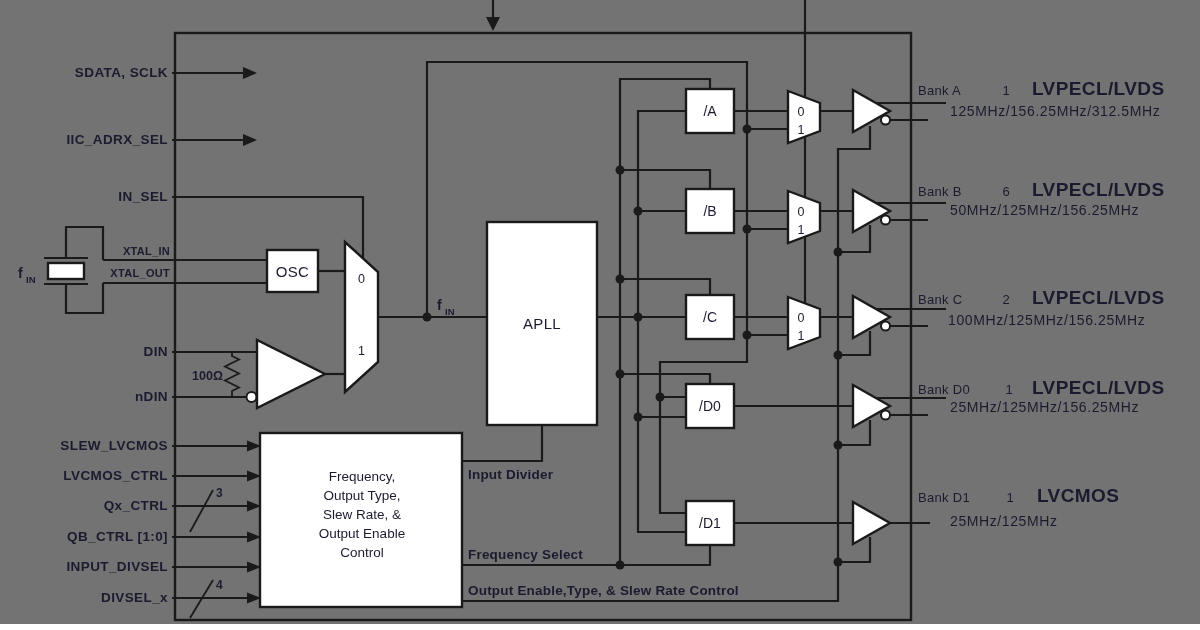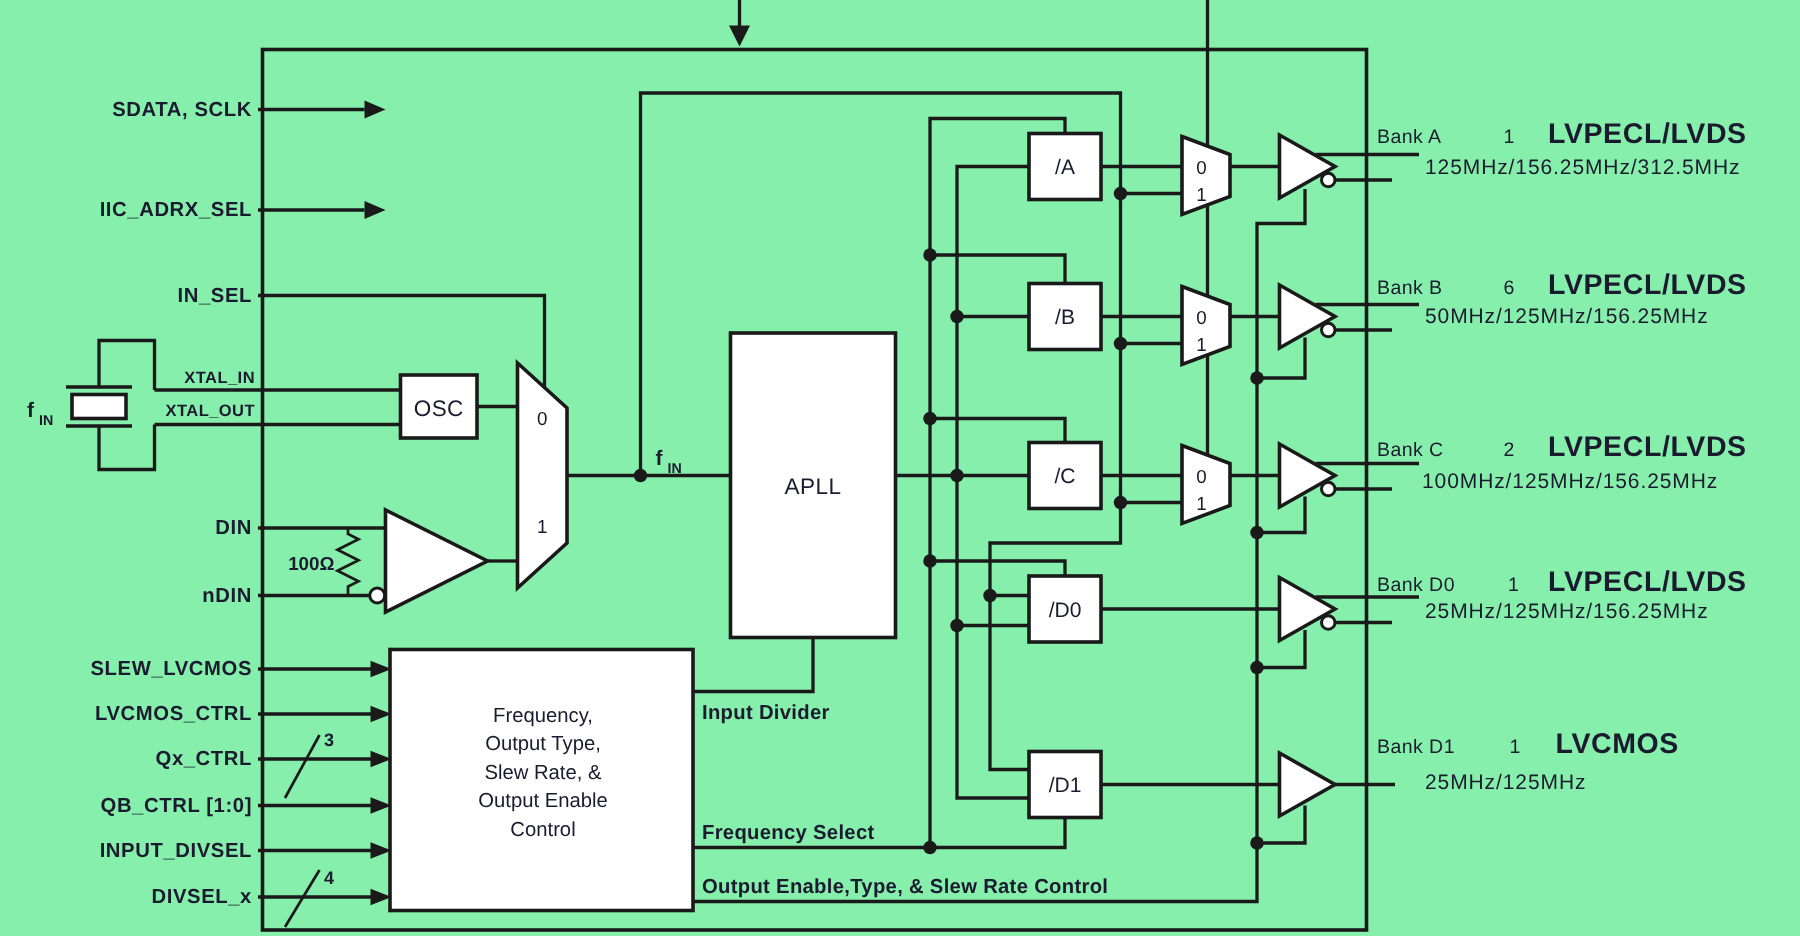--- a/index.html
+++ b/index.html
@@ -1,16 +1,16 @@
 <!DOCTYPE html>
 <html><head>
 <meta charset="utf-8">
 <style>
   html,body{margin:0;padding:0;background:#ffffff;}
-  .stage{position:relative;width:1200px;height:624px;background:#86efac;overflow:hidden;}
+  .stage{position:relative;width:1200px;height:624px;background:#737373;overflow:hidden;}
   svg{display:block;}
   svg text{font-family:"Liberation Sans","DejaVu Sans",sans-serif;fill:#1b1b2f;}
   .w{stroke:#1a1a1a;stroke-width:2.2;fill:none;}
   .wthin{stroke:#1a1a1a;stroke-width:1.8;fill:none;}
   .bx{stroke:#1a1a1a;stroke-width:2.4;fill:#ffffff;}
   .outer{stroke:#1a1a1a;stroke-width:2.4;fill:none;}
   .dot{fill:#1a1a1a;stroke:none;}
   .head{fill:#1a1a1a;stroke:none;}
   .bub{fill:#ffffff;stroke:#1a1a1a;stroke-width:2;}
   .sig{font-size:13.5px;font-weight:bold;letter-spacing:0.4px;}

